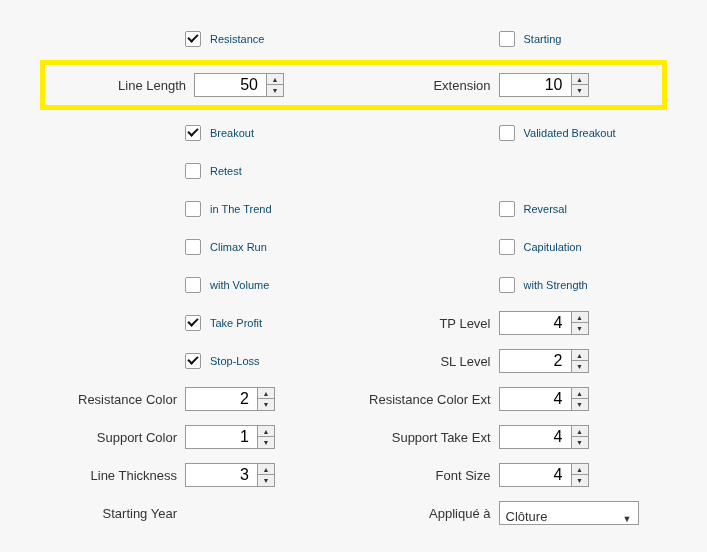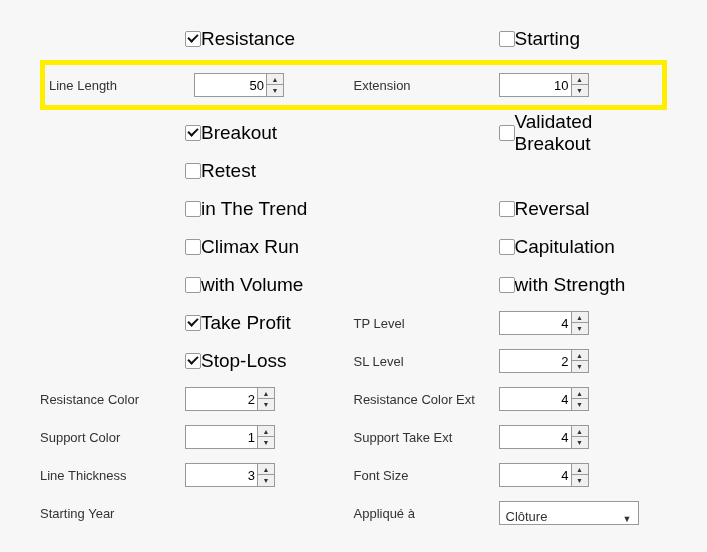--- a/index.html
+++ b/index.html
@@ -21,21 +21,21 @@
   }
 
   .col-left, .col-right {
     display: flex;
     align-items: center;
     width: 50%;
   }
 
   .label-col {
     width: 145px;
-    text-align: left;
+    text-align: right;
     padding-right: 8px;
     color: #333;
     font-size: 13px;
   }
 
   .ctrl-col {
     flex: 1;
     display: flex;
     align-items: center;
   }
@@ -59,40 +59,40 @@
     position: absolute;
     left: 4px;
     top: 0px;
     width: 4px;
     height: 8px;
     border: solid #111;
     border-width: 0 2px 2px 0;
     transform: rotate(45deg);
   }
   .chk-label {
-    margin-left: 0;
-    font-size: 19px;
-    color: #000000;
+    margin-left: 9px;
+    font-size: 11px;
+    color: #0c4a6e;
   }
 
   
   .spinner {
     display: flex;
     align-items: stretch;
     border: 1px solid #999;
     background: #fff;
     height: 24px;
     width: 90px;
   }
   .spinner input {
     border: none;
     outline: none;
     text-align: right;
-    padding-right: 2px;
-    font-size: 13px;
+    padding-right: 8px;
+    font-size: 16px;
     width: 100%;
     font-family: inherit;
   }
   .spin-btns {
     display: flex;
     flex-direction: column;
     border-left: 1px solid #999;
   }
   .spin-btn {
     width: 16px;

